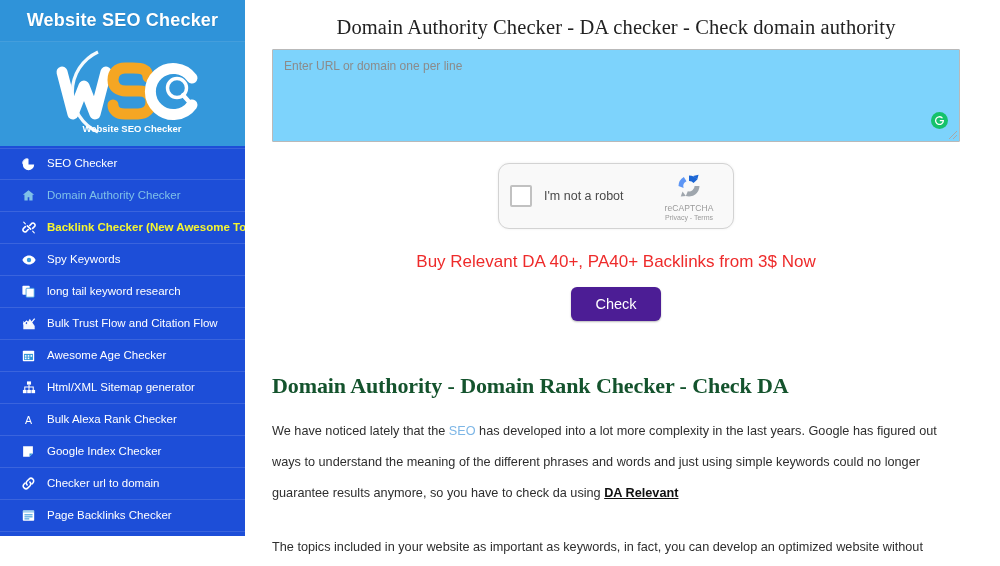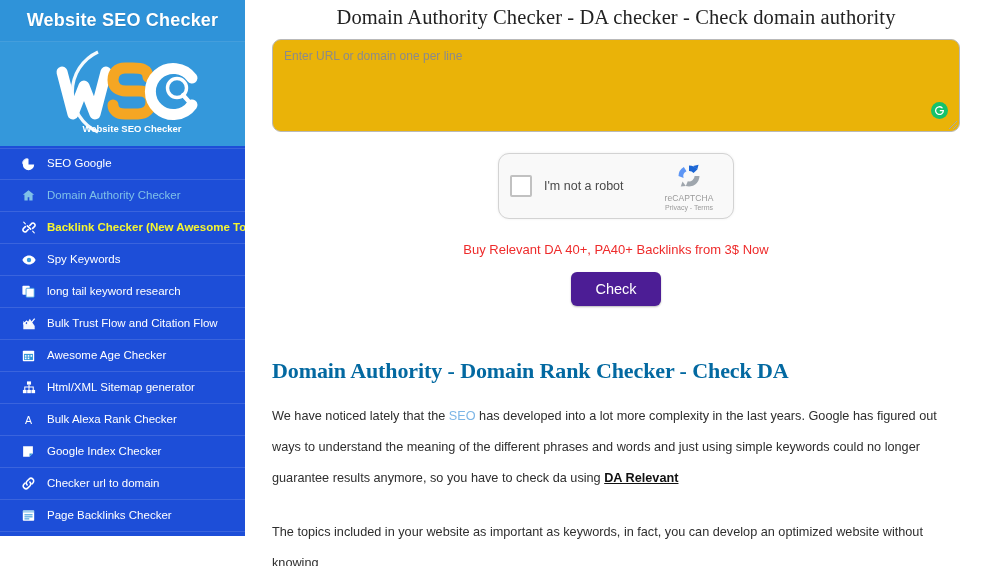--- a/index.html
+++ b/index.html
@@ -110,41 +110,41 @@
     padding: 0 40px 0 27px;
     overflow: hidden;
   }
 
   .page-title {
     text-align: center;
     font-family: "Liberation Serif", serif;
     font-size: 20.5px;
     font-weight: normal;
     color: #222222;
-    padding-top: 6px;
+    padding-top: 16px;
     letter-spacing: .1px;
   }
 
   .url-area-wrap {
     position: relative;
     margin-top: 10px;
   }
 
   .url-area {
     width: 100%;
     height: 93px;
     border: 1px solid #b9b9b9;
-    border-radius: 9px;
+    border-radius: 1px;
     resize: none;
     padding: 9px 11px;
     font-family: "Liberation Sans", sans-serif;
     font-size: 12px;
     color: #333333;
     outline: none;
-    background: #eab308;
+    background: #7dd3fc;
     display: block;
   }
   .url-area::placeholder { color: #8b8b8b; }
 
   .grammarly {
     position: absolute;
     right: 12px;
     bottom: 13px;
     width: 17px;
     height: 17px;
@@ -215,21 +215,21 @@
   }
   .rc-terms {
     font-size: 7px;
     color: #9a9a9a;
     margin-top: 1px;
   }
 
   .promo {
     text-align: center;
     color: #ee2b2b;
-    font-size: 13px;
+    font-size: 17px;
     margin-top: 23px;
     cursor: pointer;
   }
 
   .check-row {
     display: flex;
     justify-content: center;
     margin-top: 15px;
   }
 
@@ -245,21 +245,21 @@
     box-shadow: 0 1px 2px rgba(0,0,0,.28);
   }
 
   
   .article { margin-top: 52px; }
 
   .article-title {
     font-family: "Liberation Serif", serif;
     font-size: 22px;
     font-weight: bold;
-    color: #0369a1;
+    color: #14532d;
     letter-spacing: -.1px;
   }
 
   .article p {
     font-size: 12.7px;
     color: #2e2e2e;
     line-height: 31px;
     margin-top: 23px;
   }
   .article p:first-of-type { margin-top: 17px; }
@@ -303,21 +303,21 @@
 
     <nav class="menu">
 
       <div class="menu-item">
         <span class="mi-icon">
           <svg width="13" height="13" viewBox="0 0 16 16">
               <path d="M8 1a7 7 0 1 0 7 7H8z" fill="currentColor"></path>
               <path d="M7 0a7 7 0 0 0-7 7h7z" fill="currentColor" opacity="0.85"></path>
             </svg>
         </span>
-        <span class="mi-label">SEO Google</span>
+        <span class="mi-label">SEO Checker</span>
       </div>
 
       <div class="menu-item is-dim">
         <span class="mi-icon">
           <svg width="13" height="13" viewBox="0 0 16 16">
               <path d="M8 1.5 1 7h2v7h4v-4h2v4h4V7h2z" fill="currentColor"></path>
             </svg>
         </span>
         <span class="mi-label">Domain Authority Checker</span>
       </div>

